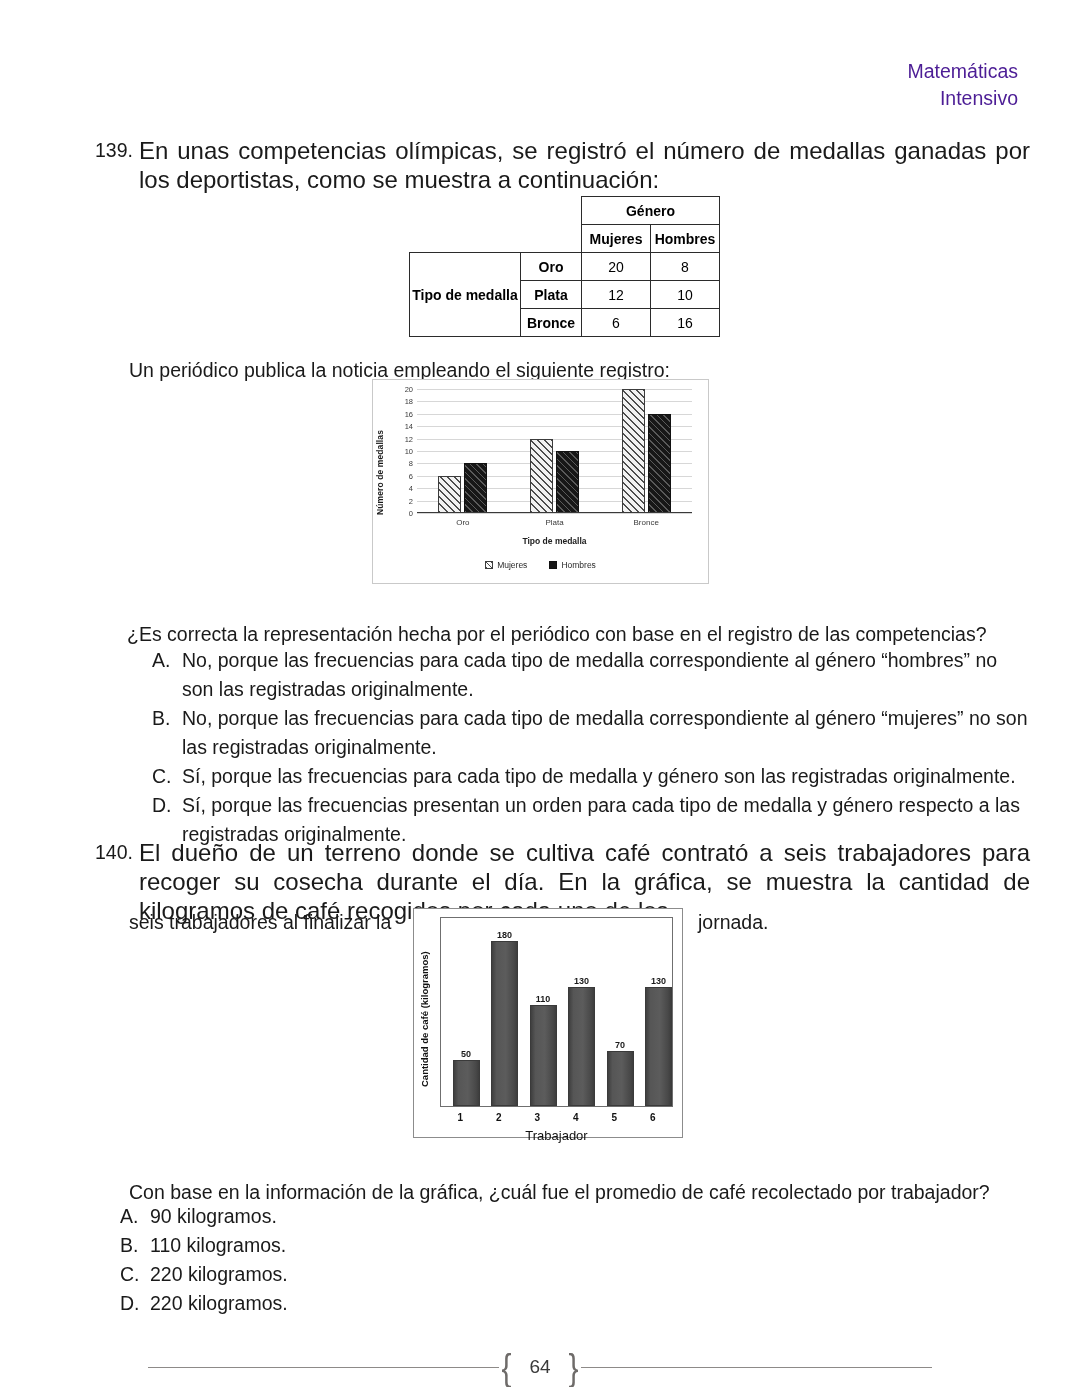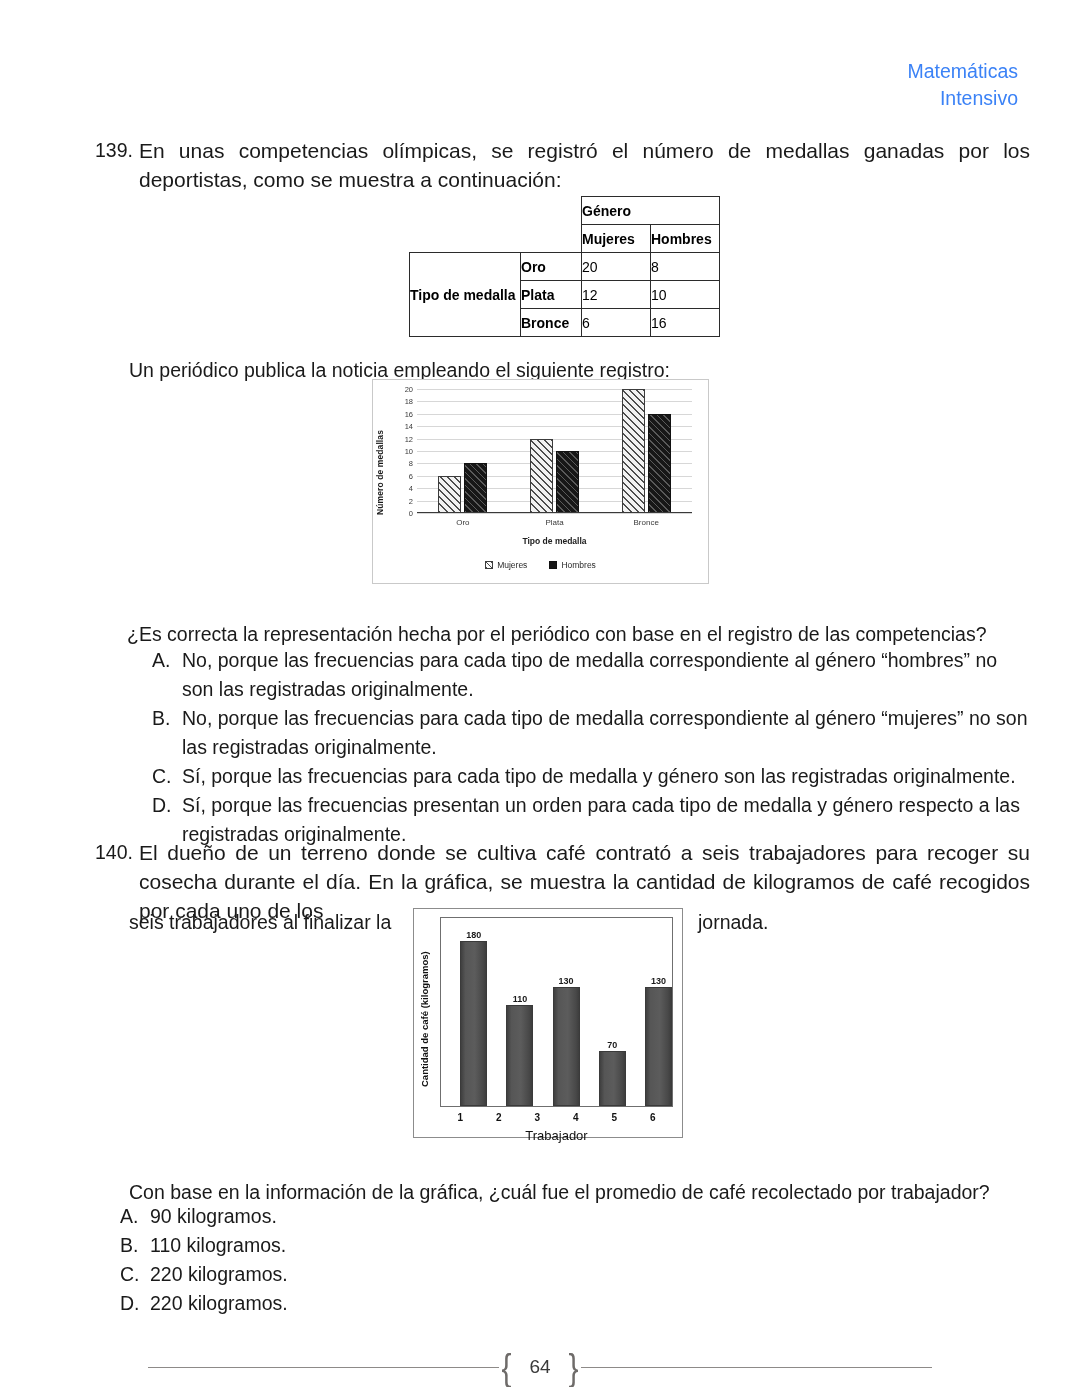--- a/index.html
+++ b/index.html
@@ -17,21 +17,21 @@
   }
 
   
   .doc-header {
     position: absolute;
     top: 58px;
     right: 62px;
     text-align: right;
     font-size: 19.5px;
     line-height: 27px;
-    color: #3b82f6;
+    color: #4c1d95;
   }
 
   
   .question {
     position: absolute;
     left: 95px;
     right: 50px;
   }
   .q-row {
     display: flex;
@@ -39,21 +39,21 @@
   }
   .q-num {
     flex: 0 0 auto;
     font-size: 19.5px;
     line-height: 29px;
     padding-right: 6px;
     white-space: nowrap;
   }
   .q-body {
     flex: 1 1 auto;
-    font-size: 21px;
+    font-size: 24px;
     line-height: 29px;
     text-align: justify;
   }
 
   .para {
     position: absolute;
     font-size: 19.5px;
     line-height: 29px;
     margin-top: 12px;
   }
@@ -82,21 +82,21 @@
   .medal-table {
     position: absolute;
     left: 409px;
     top: 196px;
     border-collapse: collapse;
     font-size: 14px;
     color: #000;
   }
   .medal-table td {
     border: 1px solid #2b2b2b;
-    text-align: left;
+    text-align: center;
     vertical-align: middle;
     padding: 0;
     height: 27px;
   }
   .medal-table td.blank {
     border: none;
   }
   .medal-table td.corner-box {
     border: 1px solid #2b2b2b;
     border-right: 1px solid #2b2b2b;
@@ -525,20 +525,25 @@
   </div>
 </div>
 <div class="para" style="left:129px; top:896px;">seis trabajadores al finalizar la</div>
 <div class="para" style="left:698px; top:896px;">jornada.</div>
 
 <div class="chart2">
   <div class="c2-ylabel">Cantidad de café (kilogramos)</div>
   <div class="c2-frame"></div>
   <div class="c2-bars" id="c2-bars">
       <div class="c2-slot">
+        <div class="c2-bar" style="height: 24.3902%;">
+          <span class="c2-vallabel">50</span>
+        </div>
+      </div>
+      <div class="c2-slot">
         <div class="c2-bar" style="height: 87.8049%;">
           <span class="c2-vallabel">180</span>
         </div>
       </div>
       <div class="c2-slot">
         <div class="c2-bar" style="height: 53.6585%;">
           <span class="c2-vallabel">110</span>
         </div>
       </div>
       <div class="c2-slot">

